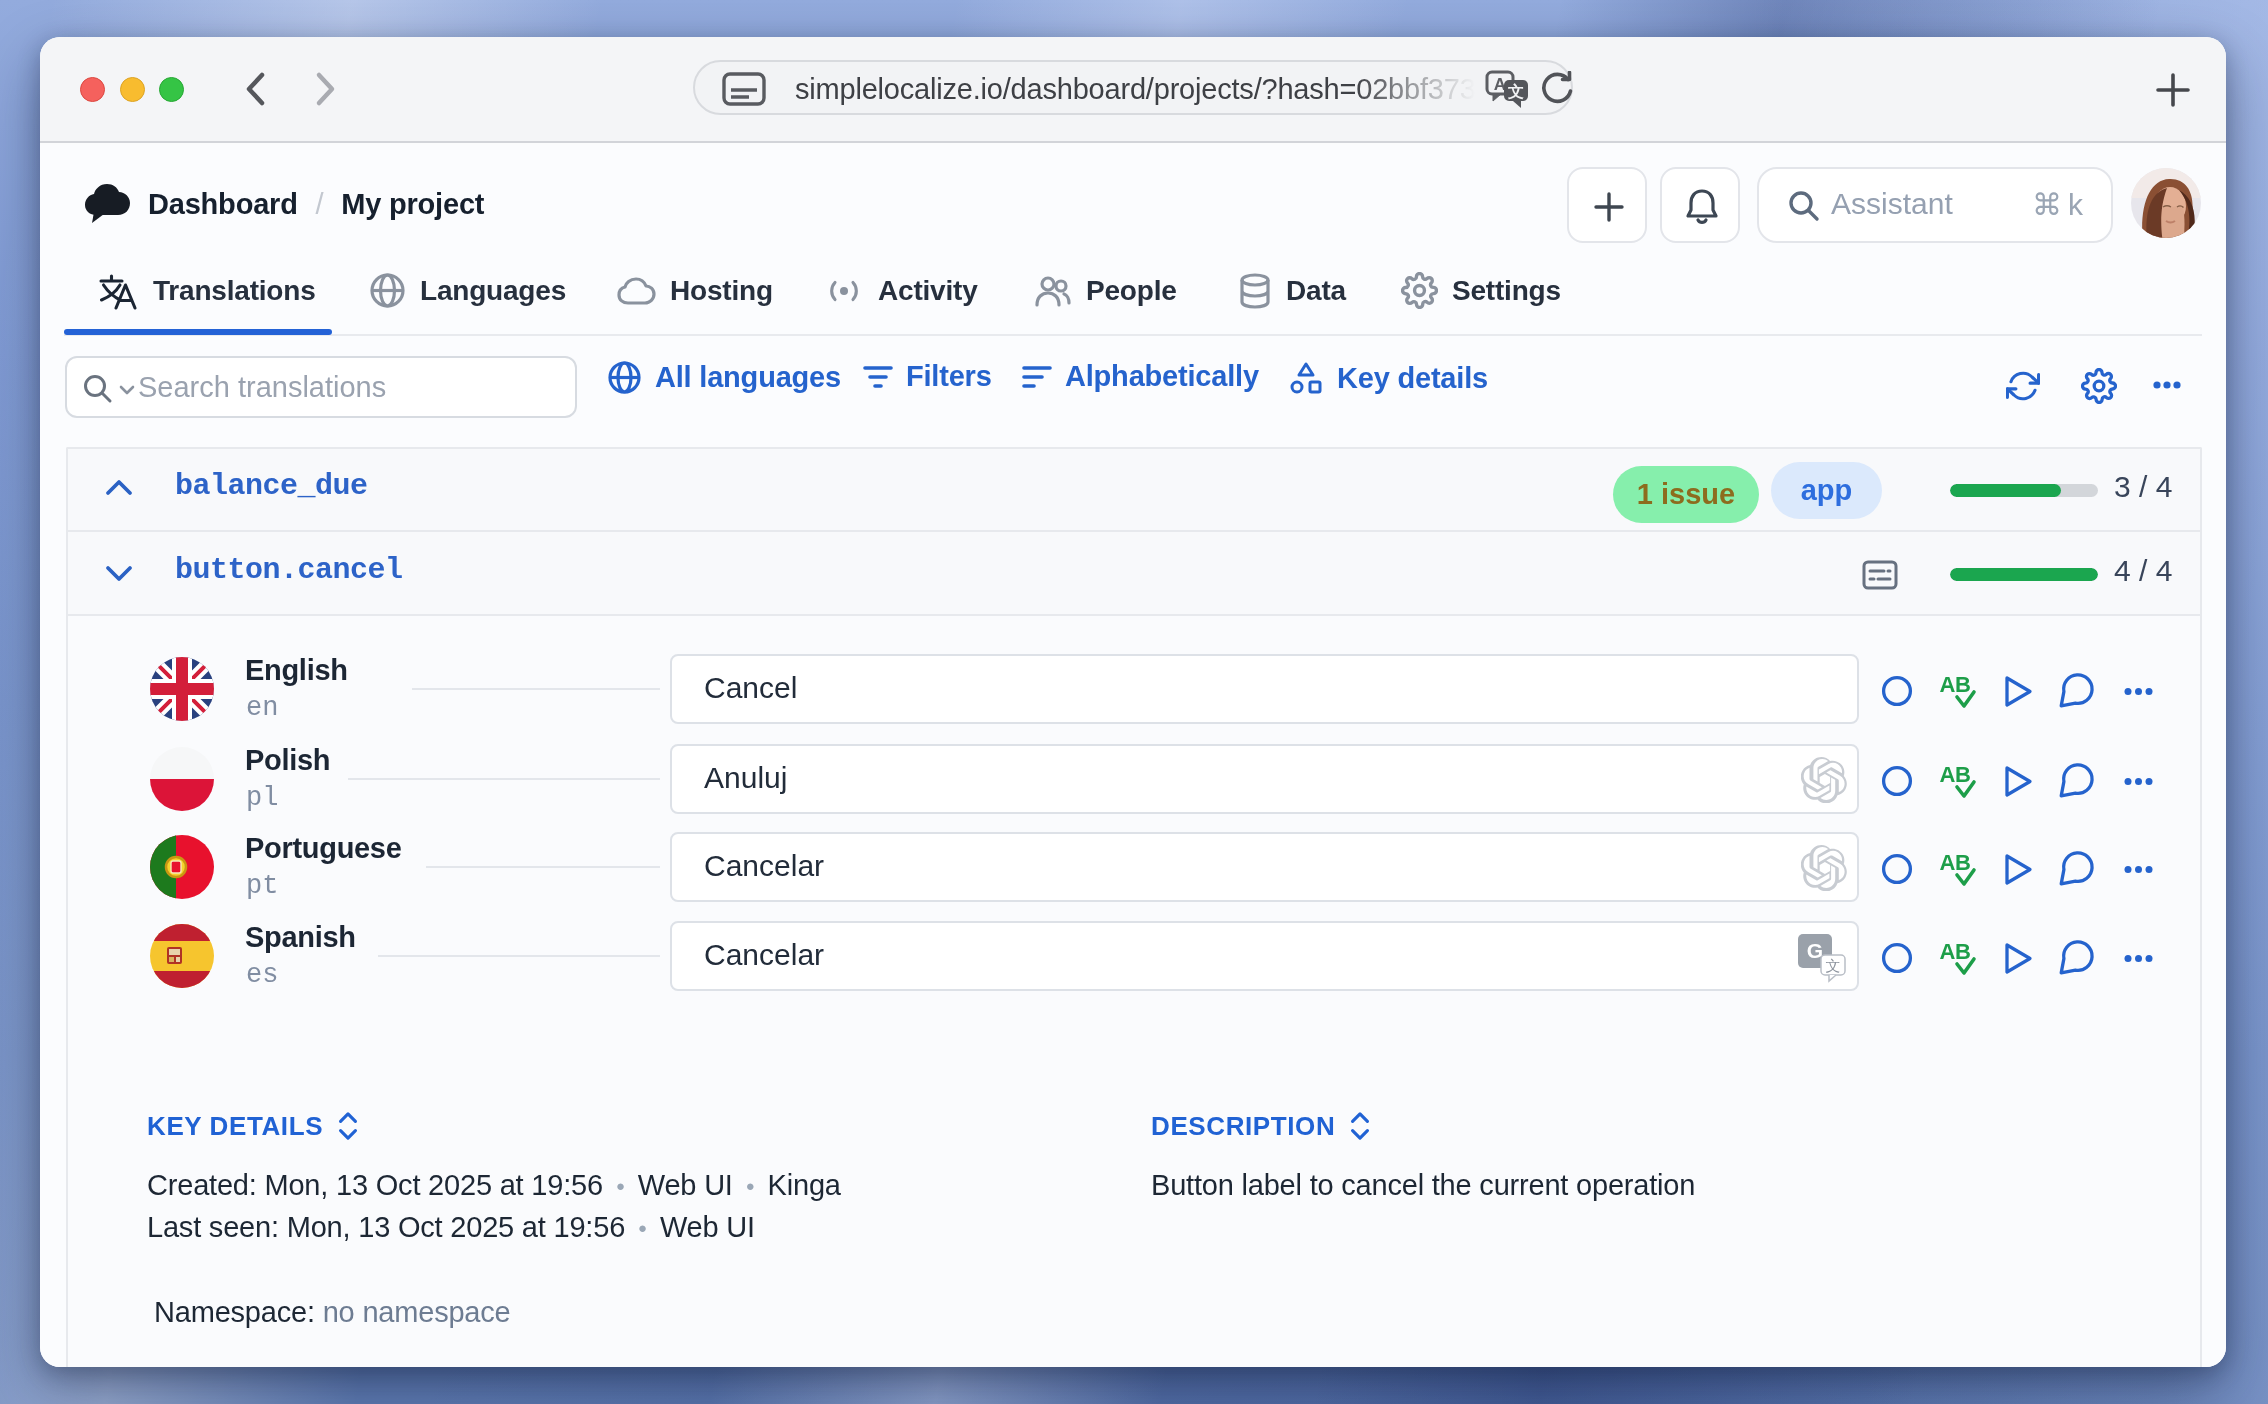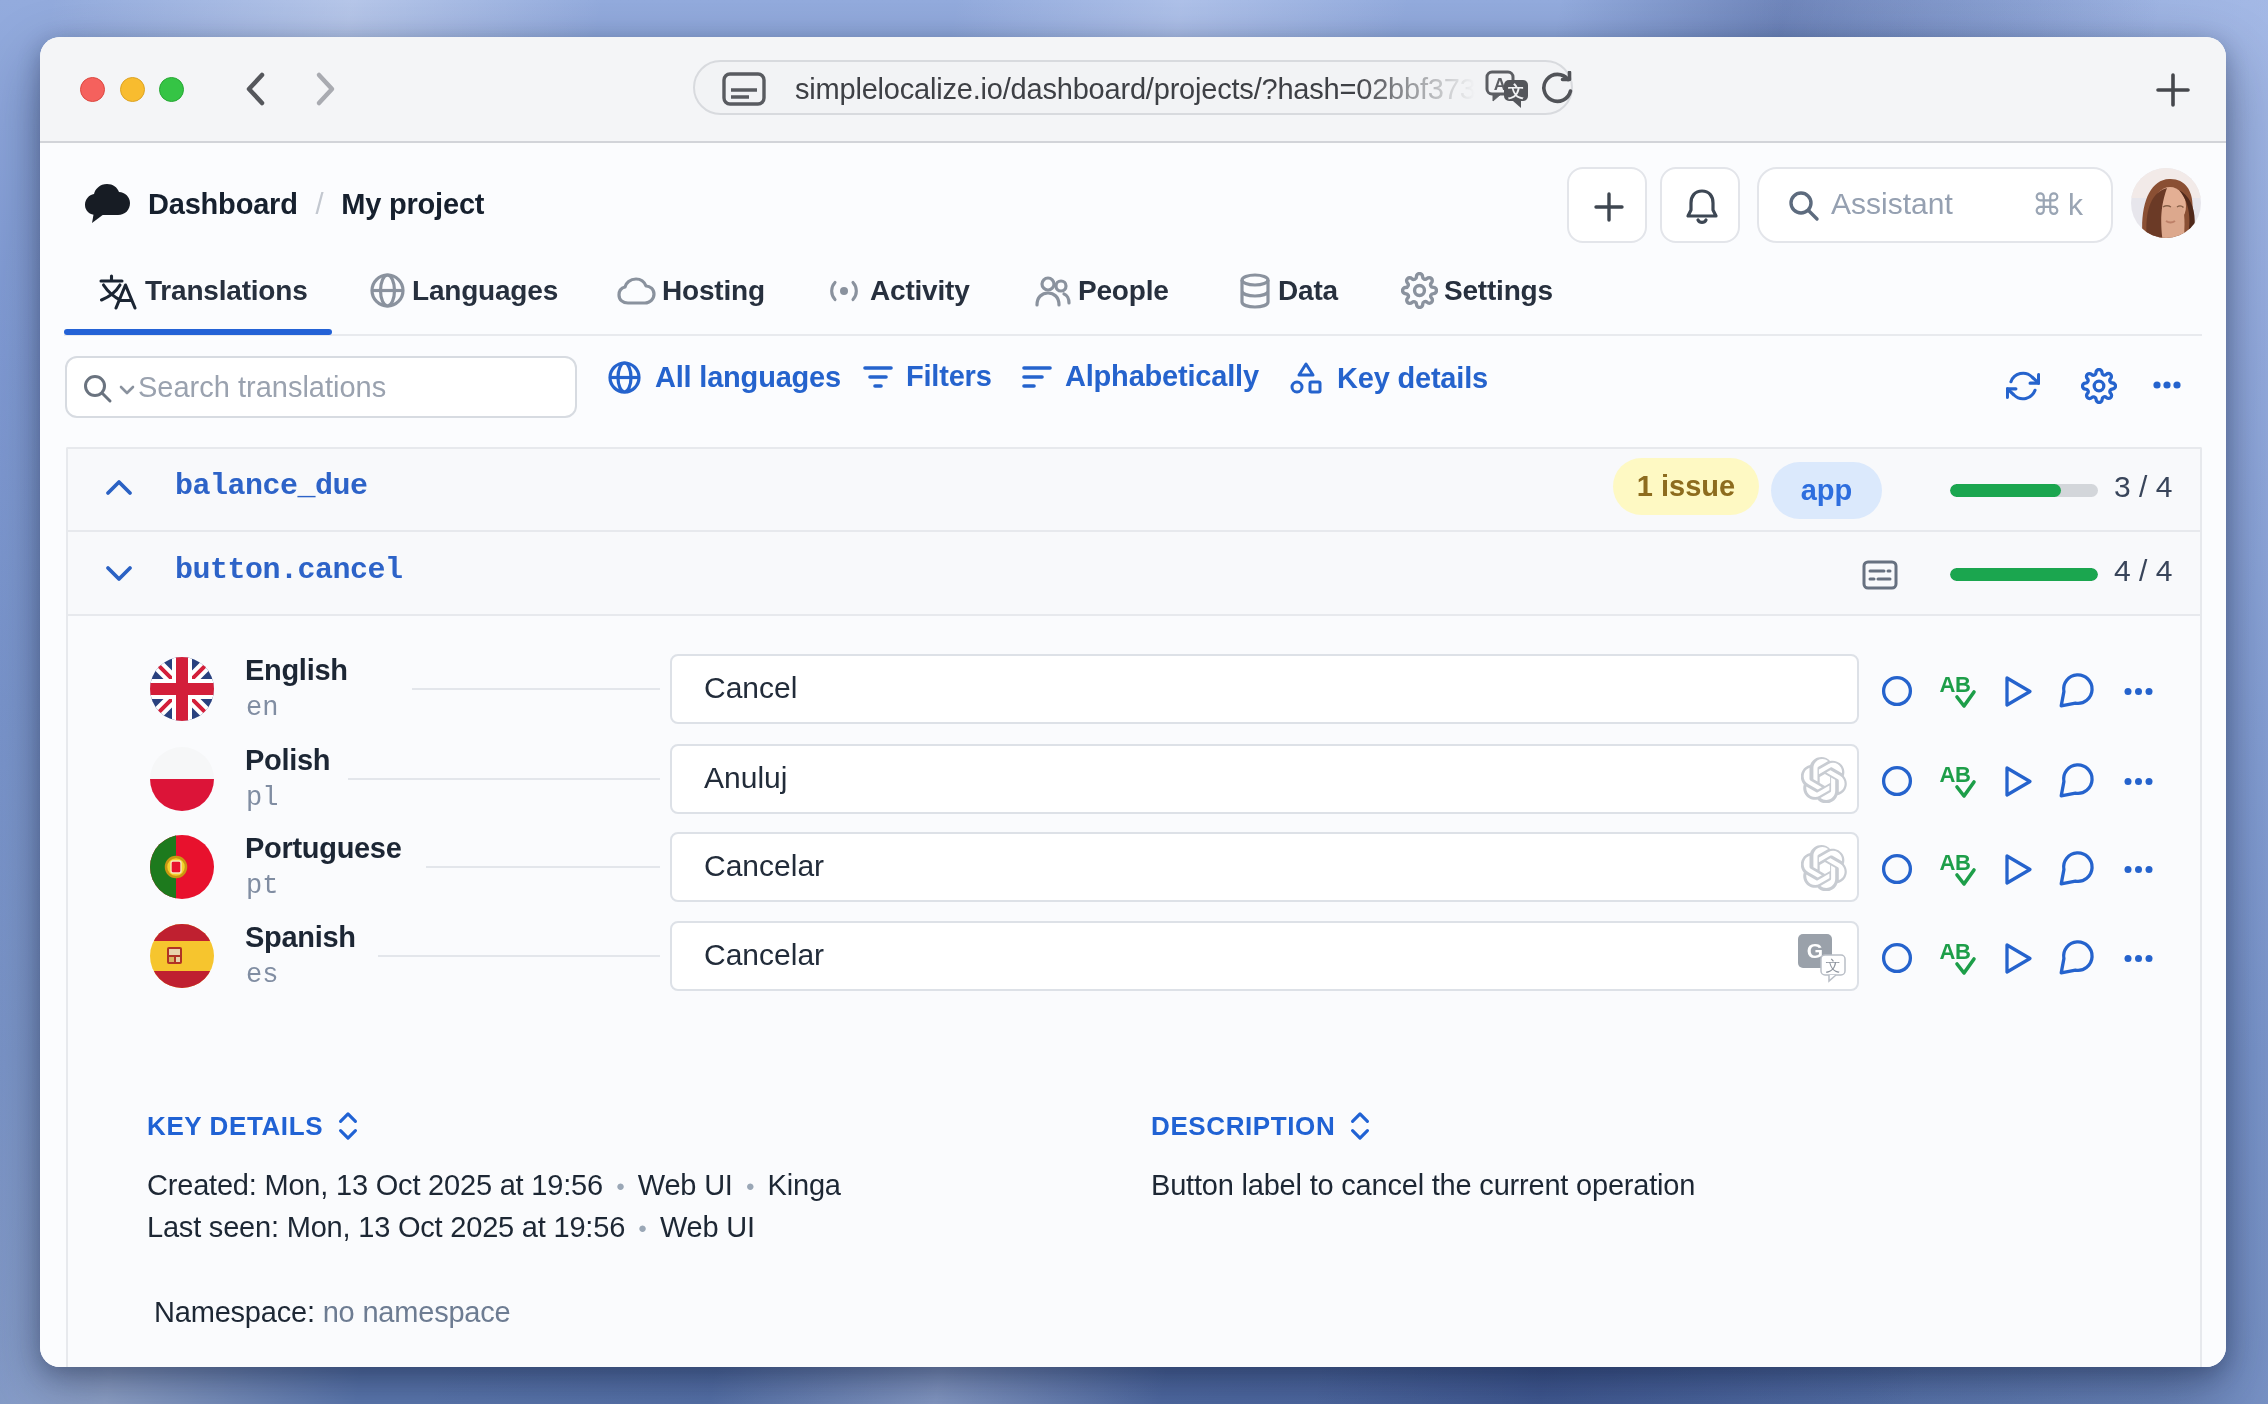--- a/index.html
+++ b/index.html
@@ -44,21 +44,21 @@
 .logo { position:absolute; left:44px; top:37px; }
 .crumb { position:absolute; left:108px; top:43px; font-size:29px; font-weight:bold; color:#16202e; letter-spacing:-0.2px; }
 .crumb .sep { color:#c3c8d0; font-weight:normal; padding:0 10px; }
 .iconbtn { position:absolute; top:22px; width:80px; height:76px; background:#ffffff; border:2px solid #e3e5ea; border-radius:16px; }
 .assist { position:absolute; left:1717px; top:22px; width:356px; height:76px; background:#ffffff; border:2px solid #e3e5ea; border-radius:20px; }
 .assist .ph { position:absolute; left:72px; top:18px; font-size:30px; color:#95a0b1; }
 .assist .kbd { position:absolute; right:28px; top:18px; font-size:30px; color:#9aa5b4; }
 .avatar { position:absolute; left:2091px; top:23px; width:70px; height:70px; border-radius:50%; overflow:hidden; }
 
 .tabs { position:absolute; left:24px; top:112px; right:24px; height:79px; border-bottom:2px solid #e8eaee; }
-.tab { position:absolute; top:0; height:79px; padding-bottom:12px; display:flex; align-items:center; gap:6px; font-size:28px; font-weight:600; color:#27303e; letter-spacing:-0.2px; }
+.tab { position:absolute; top:0; height:79px; padding-bottom:12px; display:flex; align-items:center; gap:14px; font-size:28px; font-weight:600; color:#27303e; letter-spacing:-0.2px; }
 .tab.active:after { content:""; position:absolute; left:-33px; bottom:1px; width:268px; height:6px; background:#2462d6; border-radius:3px; }
 
 .searchrow { position:absolute; left:0; top:203px; width:100%; height:70px; }
 .sinput { position:absolute; left:25px; top:8px; width:512px; height:62px; background:#fff; border:2px solid #d7dbe1; border-radius:12px; }
 .sinput .ph { position:absolute; left:71px; top:13px; font-size:29px; color:#9aa2af; }
 .blue-link { position:absolute; top:12px; font-size:29px; font-weight:600; color:#2563cd; display:flex; align-items:center; gap:13px; letter-spacing:-0.2px; }
 
 .table {
   position:absolute; left:26px; top:302px; width:2136px; bottom:0;
   background:#f8f9fb; border:2px solid #e7e9ed; border-bottom:none;
@@ -280,21 +280,21 @@
         </svg>
     </div>
 
     <div class="table">
 
       <div class="krow" style="height:83px">
         <svg class="chev" style="top:28px" width="30" height="22" viewBox="0 0 30 22">
             <path d="M4 16 L15 5 L26 16" fill="none" stroke="#2b62c4" stroke-width="3.8" stroke-linecap="round" stroke-linejoin="round"></path>
           </svg>
         <div class="keyname" style="top:20px">balance_due</div>
-        <div class="badge" style="left:1545px;top:9px;width:146px;background:#fef9c3;color:#8d6c1e">1 issue</div>
+        <div class="badge" style="left:1545px;top:17px;width:146px;background:#86efac;color:#8d6c1e">1 issue</div>
         <div class="badge" style="left:1703px;top:13px;width:111px;background:#dbe9fc;color:#2e6ede">app</div>
         <div class="pbar" style="top:35px">
             <div class="fill" style="width:111px"></div>
           </div>
         <div class="pcount" style="top:21px">3 / 4</div>
       </div>
 
       <div class="krow" style="height:84px">
         <svg class="chev" style="top:30px" width="30" height="22" viewBox="0 0 30 22">
             <path d="M4 6 L15 17 L26 6" fill="none" stroke="#2b62c4" stroke-width="3.8" stroke-linecap="round" stroke-linejoin="round"></path>

